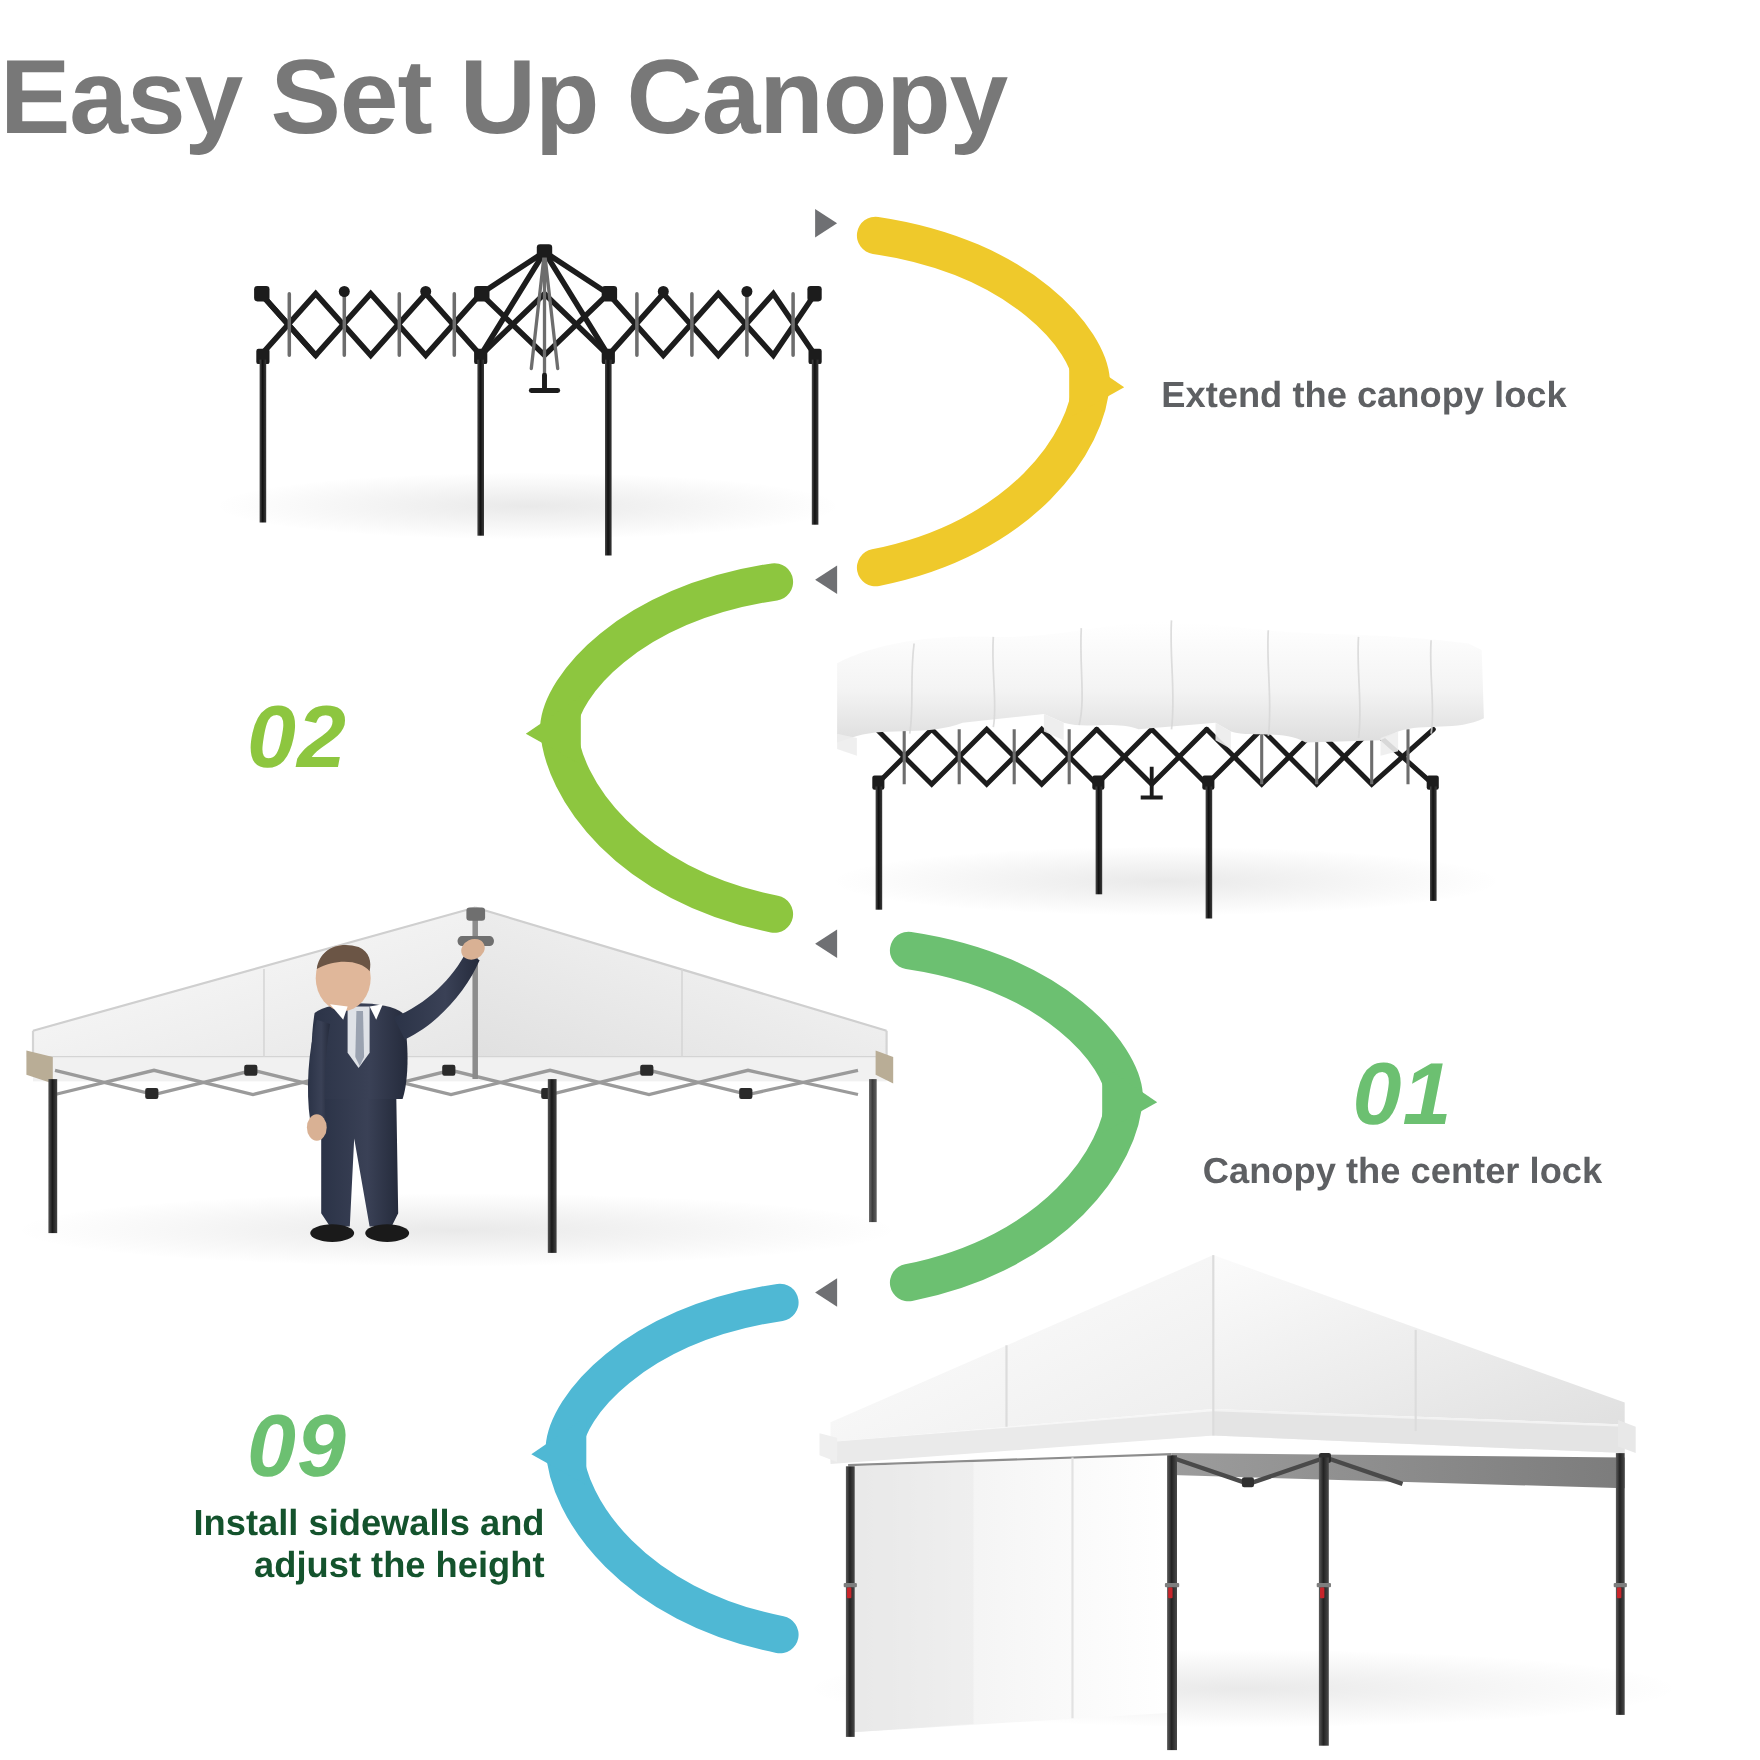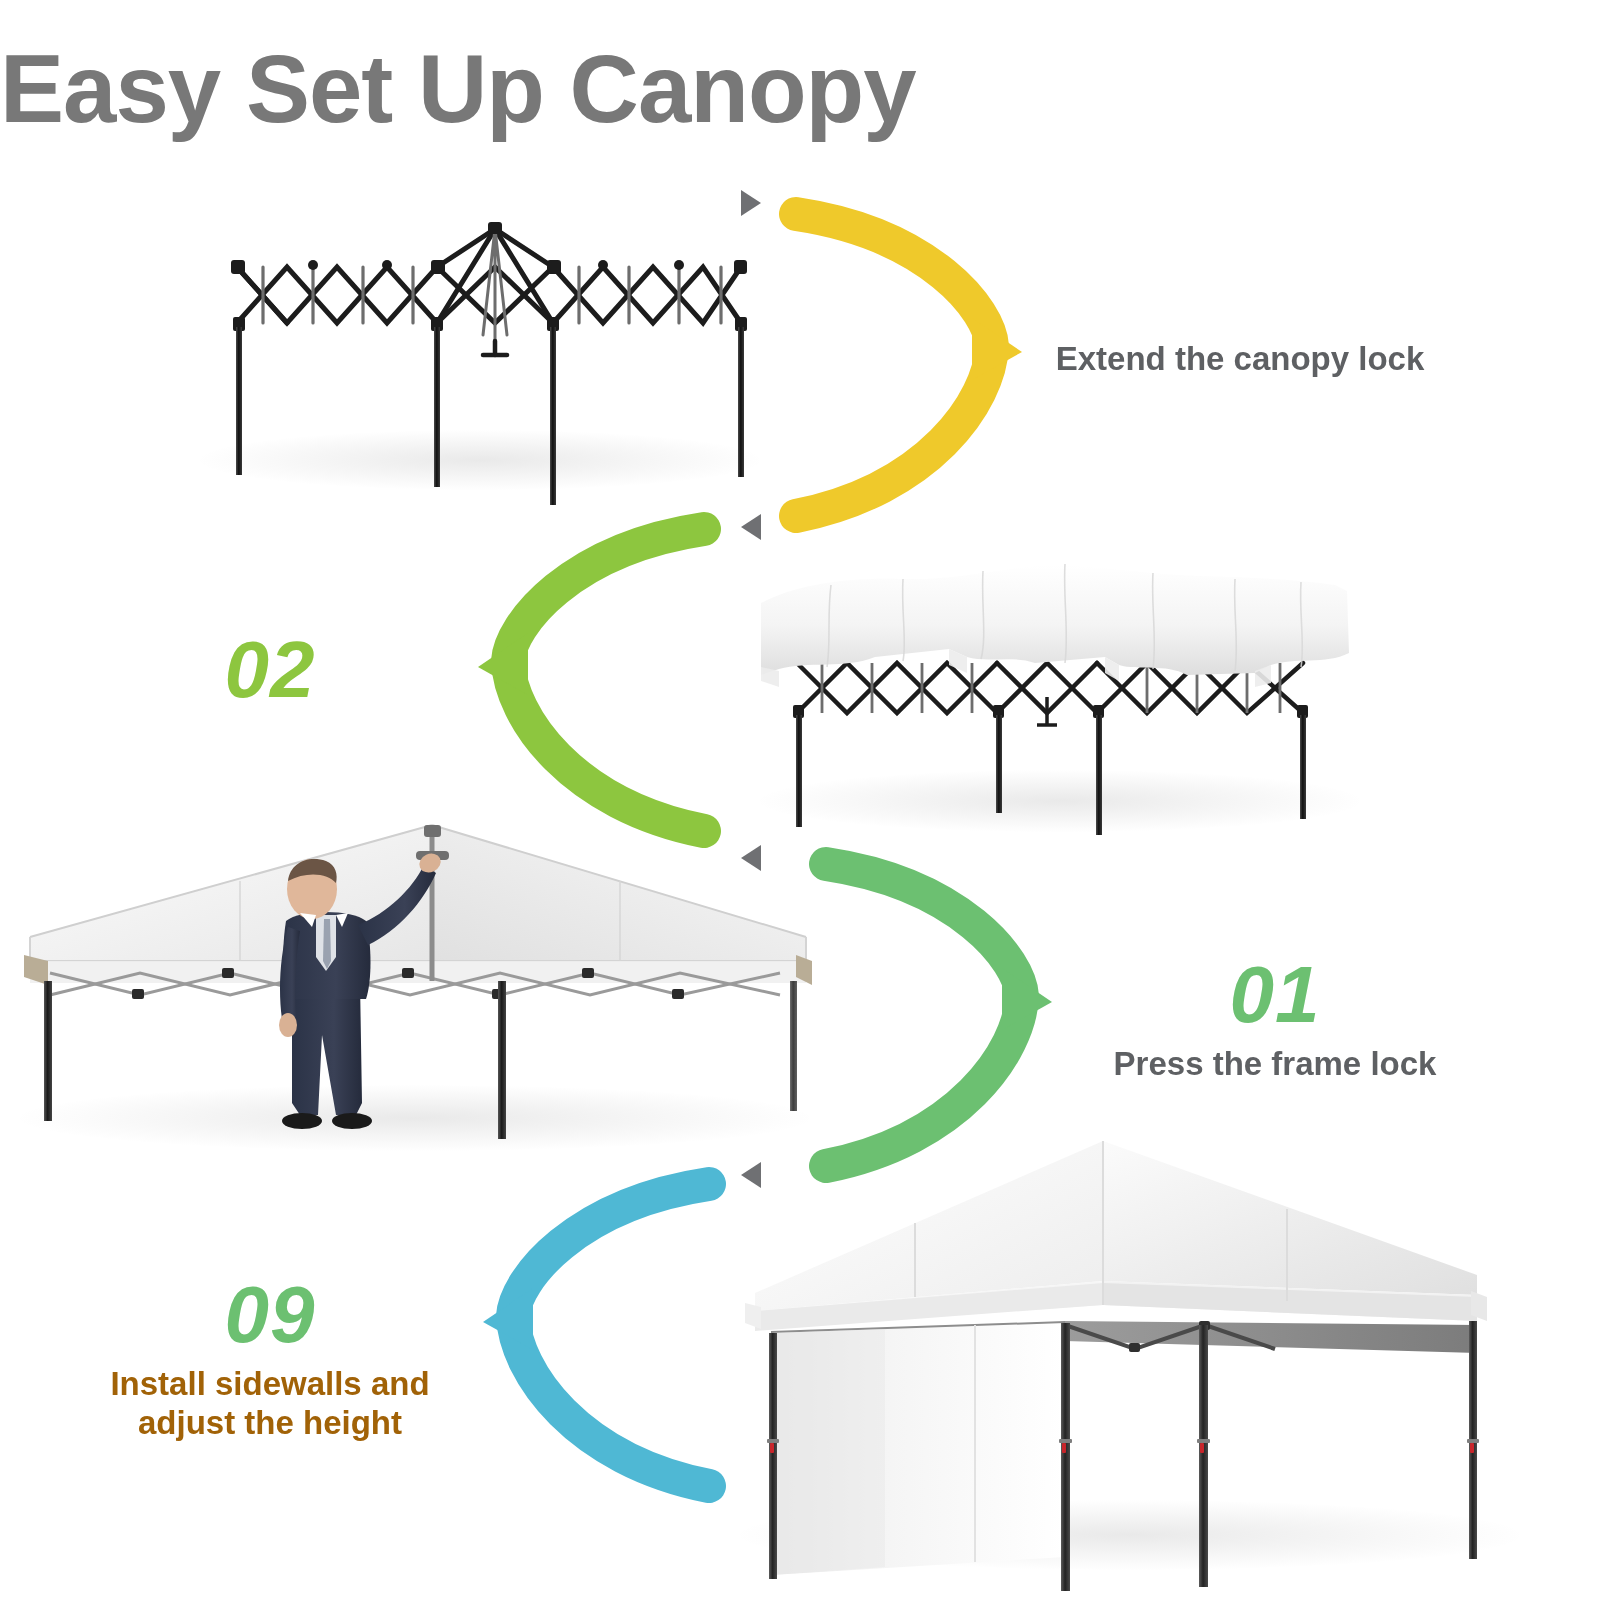--- a/index.html
+++ b/index.html
@@ -458,24 +458,24 @@
   <div class="step-text" id="text-01">
     <div class="step-label" style="color: rgb(94, 96, 99);">Extend the canopy lock</div>
   </div>
 
   <div class="step-text" id="text-02">
     <div class="step-num" style="color: rgb(141, 198, 63);">02</div>
   </div>
 
   <div class="step-text" id="text-03">
     <div class="step-num" style="color: rgb(108, 192, 113);">01</div>
-    <div class="step-label" style="color: rgb(94, 96, 99);">Press the frame lock</div>
+    <div class="step-label" style="color: rgb(94, 96, 99);">Canopy the center lock</div>
   </div>
 
   <div class="step-text" id="text-04">
     <div class="step-num" style="color: rgb(108, 192, 113);">09</div>
-    <div class="step-label two-line" style="color: #a16207;">
+    <div class="step-label two-line" style="color: #14532d; text-align: right;">
       <div>Install sidewalls and</div>
       <div>adjust the height</div>
     </div>
   </div>
 
 </div>
 
 </body></html>

